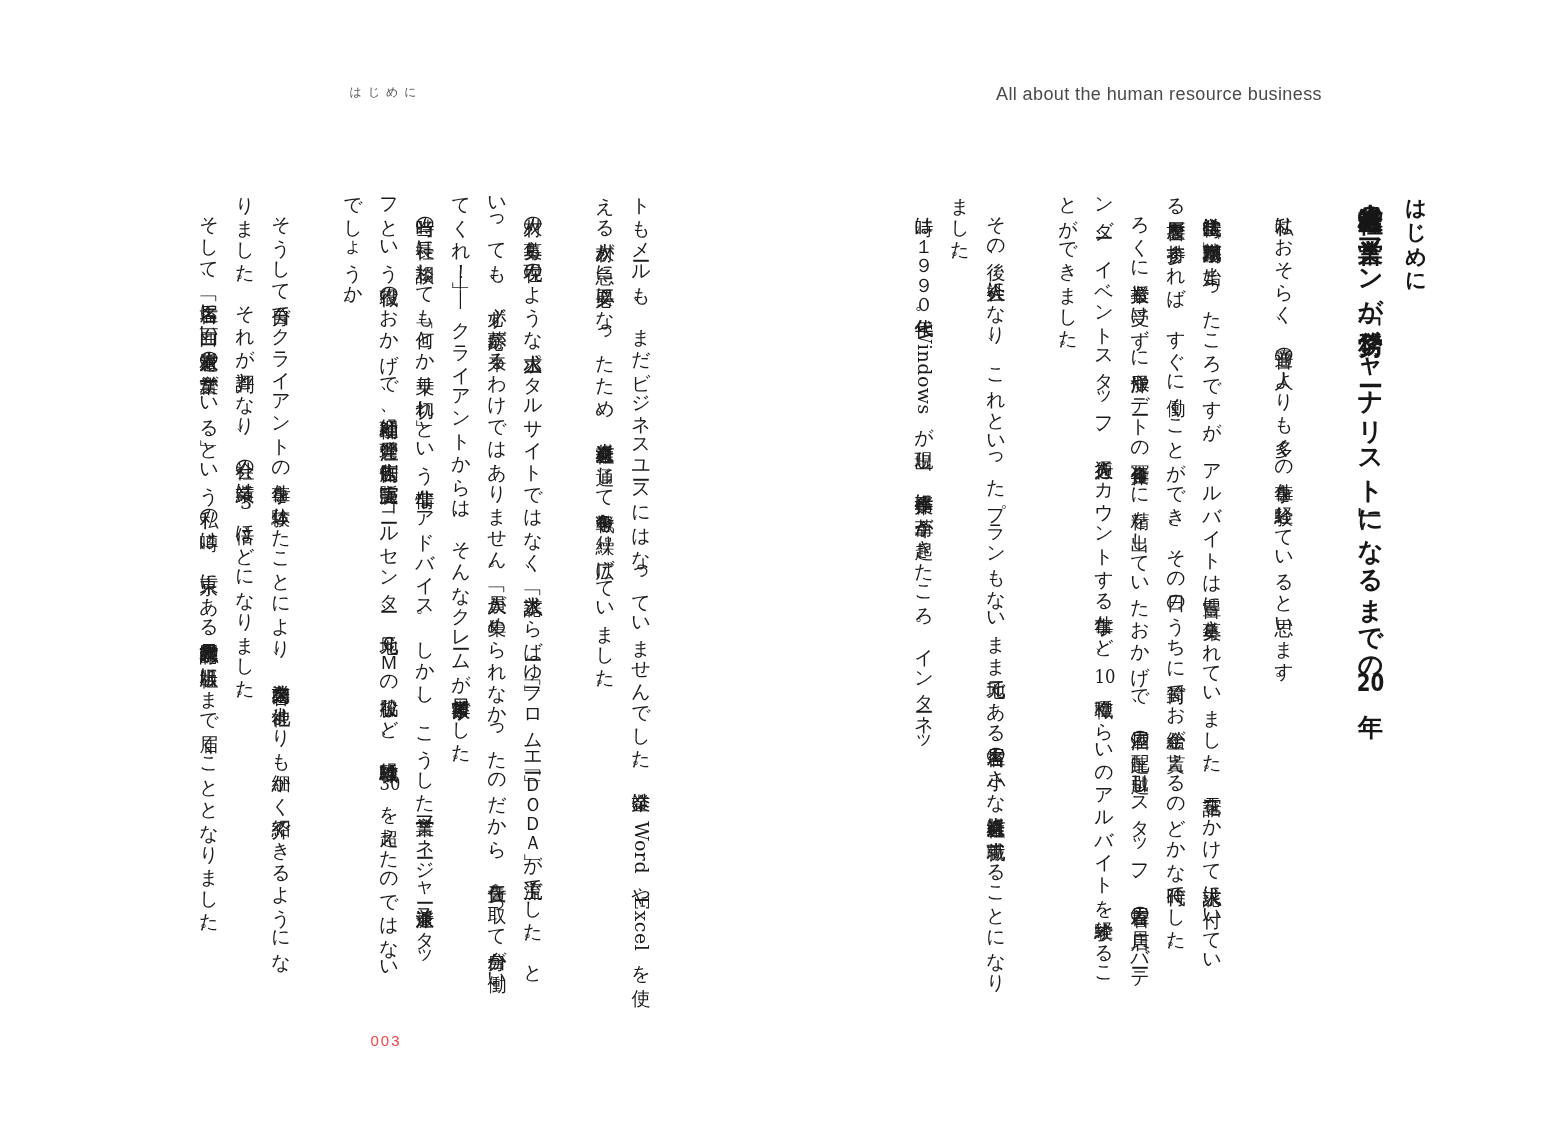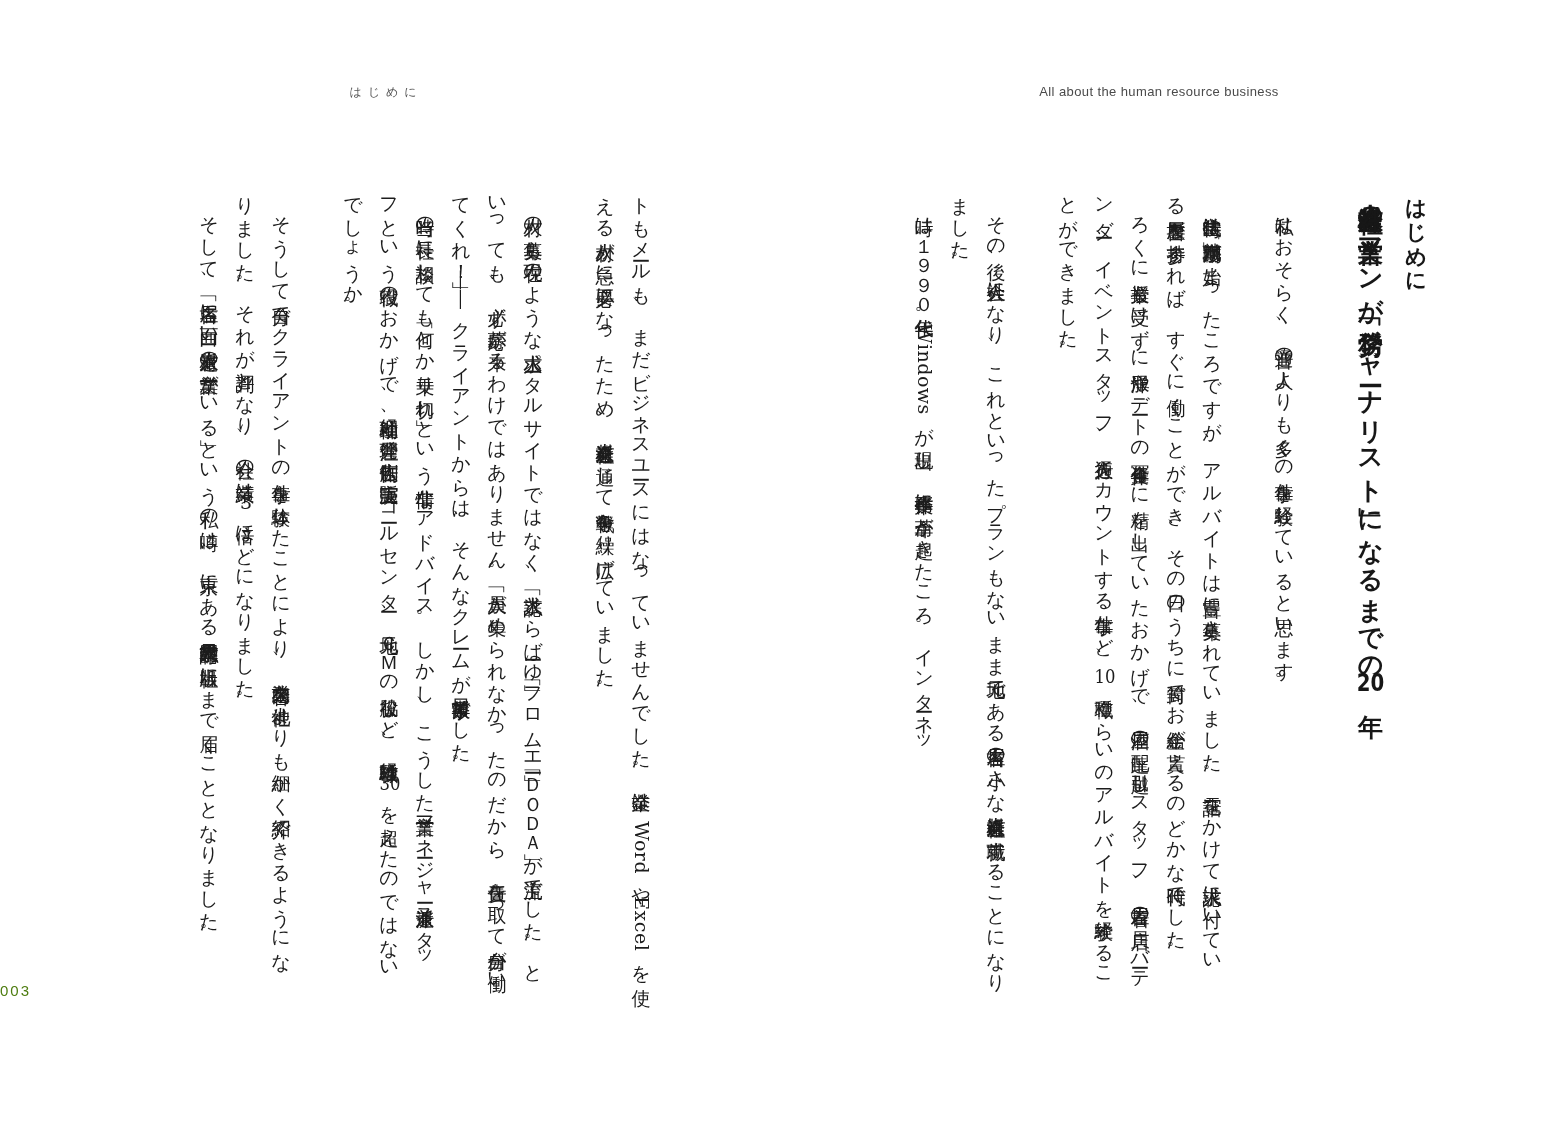--- a/index.html
+++ b/index.html
@@ -24,39 +24,40 @@
   .running-head {
     position: absolute;
     top: 84px;
     left: 0;
     width: 100%;
     text-align: center;
     white-space: nowrap;
   }
   .running-head.en {
     font-family: "Liberation Sans", "DejaVu Sans", sans-serif;
-    font-size: 13px;
+    font-size: 18px;
     color: #4a4a4a;
     letter-spacing: 0.4px;
   }
   .running-head.jp {
     font-family: "DejaVu Serif", "Liberation Serif", serif;
     font-size: 12px;
     color: #565656;
     letter-spacing: 6px;
   }
 
   .pagenum {
     position: absolute;
-    top: 982px;
+    top: 1032px;
     left: 0;
     width: 100%;
+    text-align: center;
     font-family: "Liberation Sans", "DejaVu Sans", sans-serif;
     font-size: 15px;
-    color: #4d7c0f;
+    color: #ef4444;
     letter-spacing: 2px;
   }
 
   .vbody {
     position: absolute;
     top: 184px;
     right: 112px;
     height: 800px;
     writing-mode: vertical-rl;
     text-orientation: mixed;

